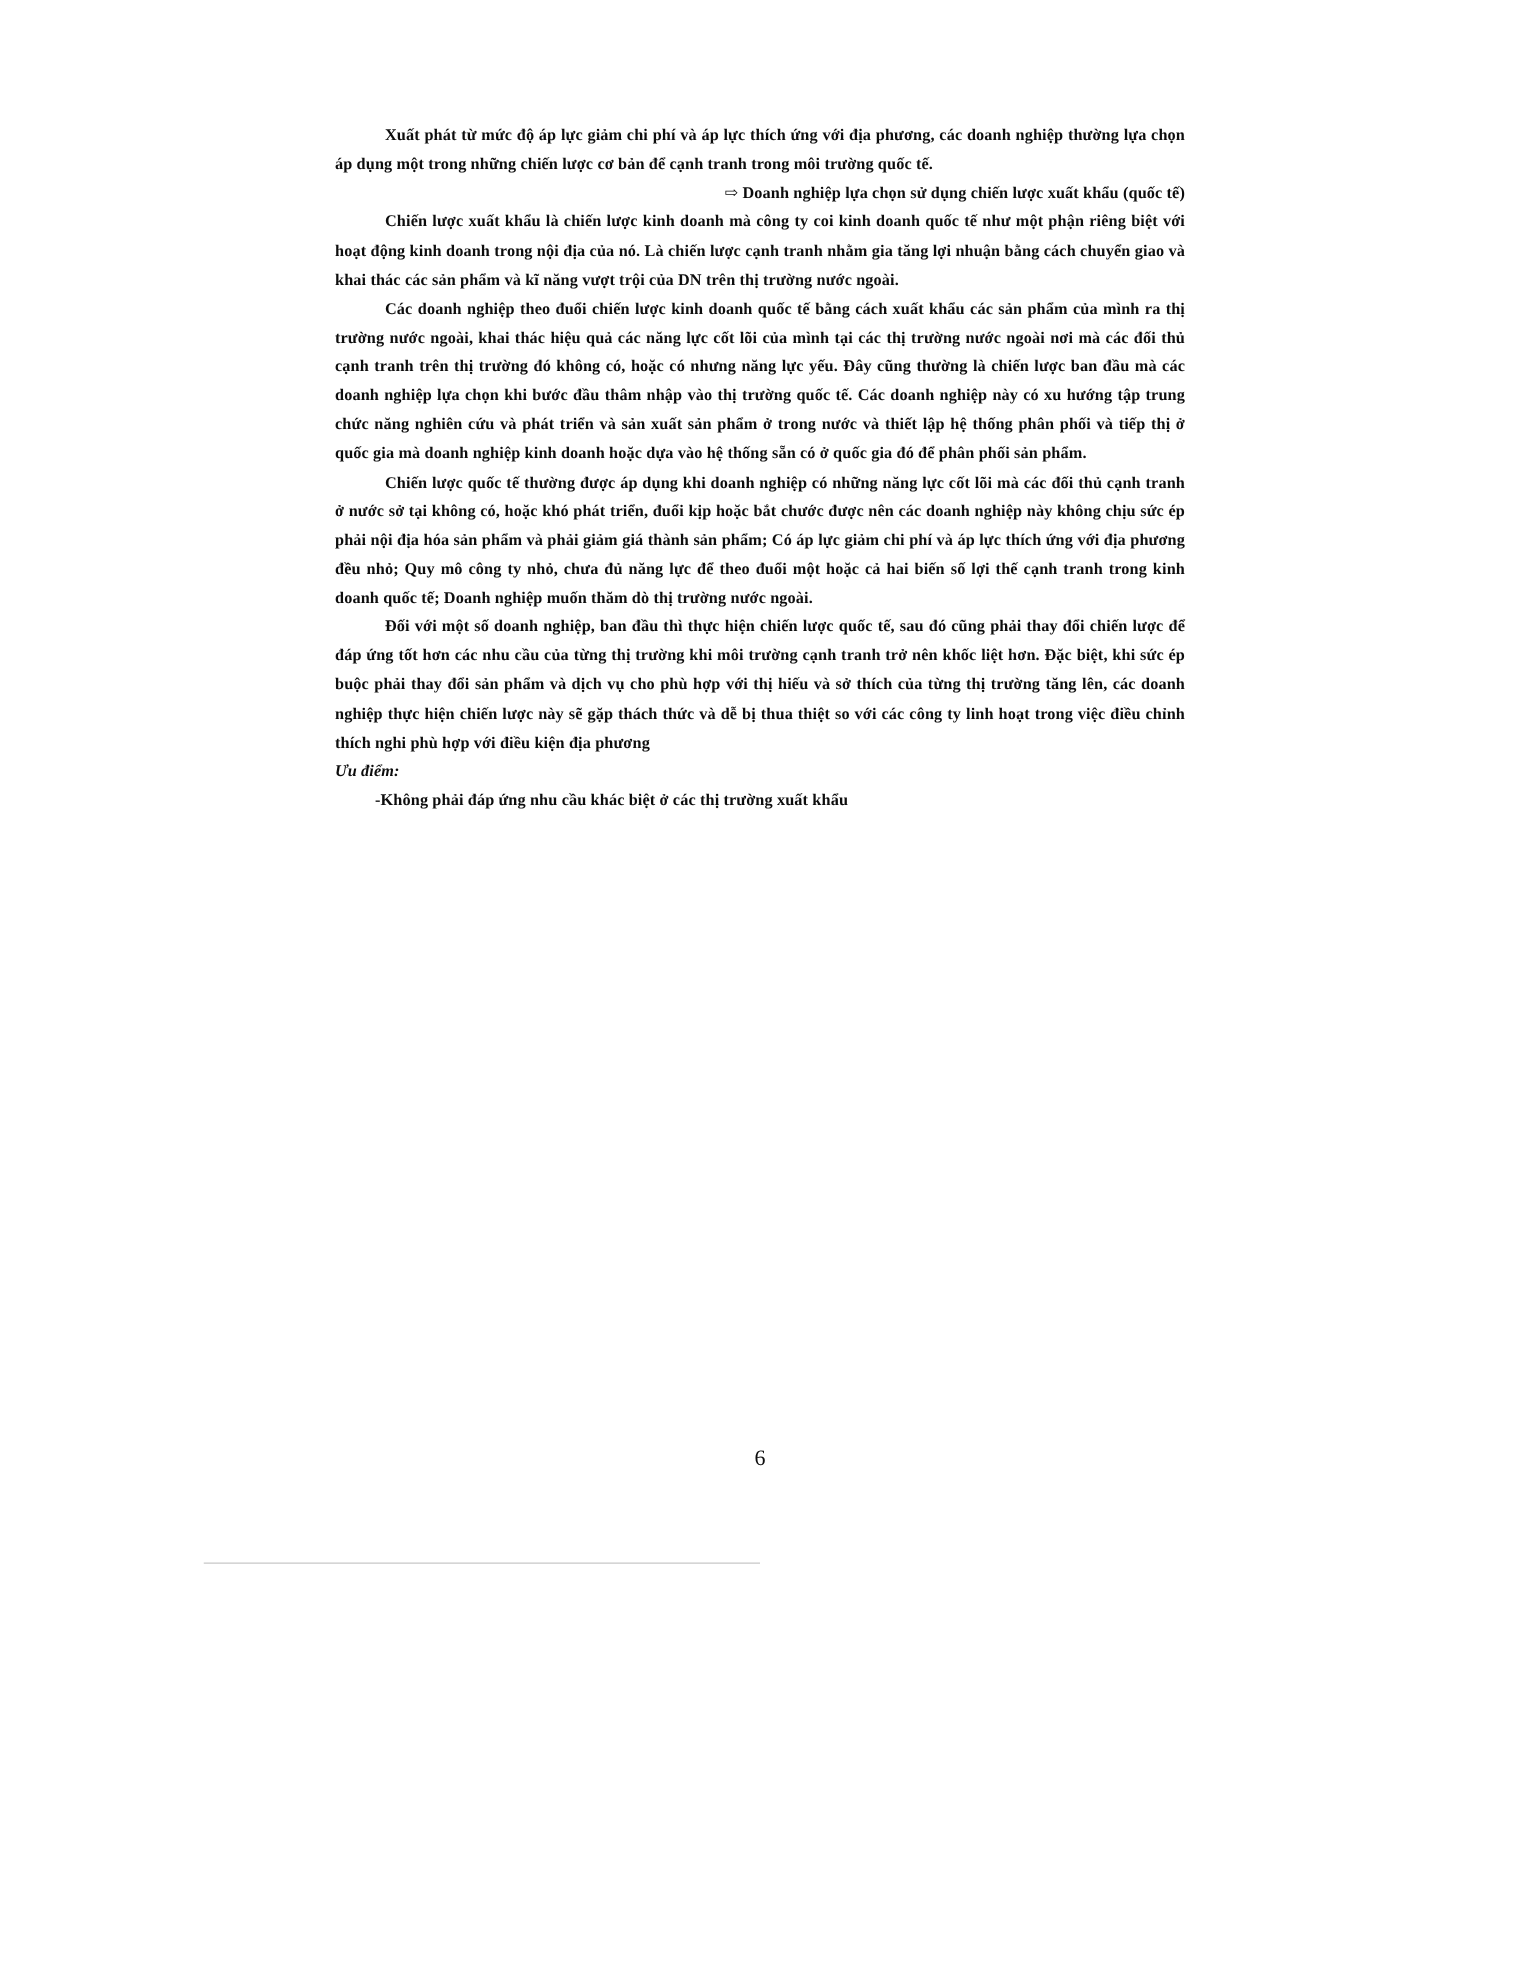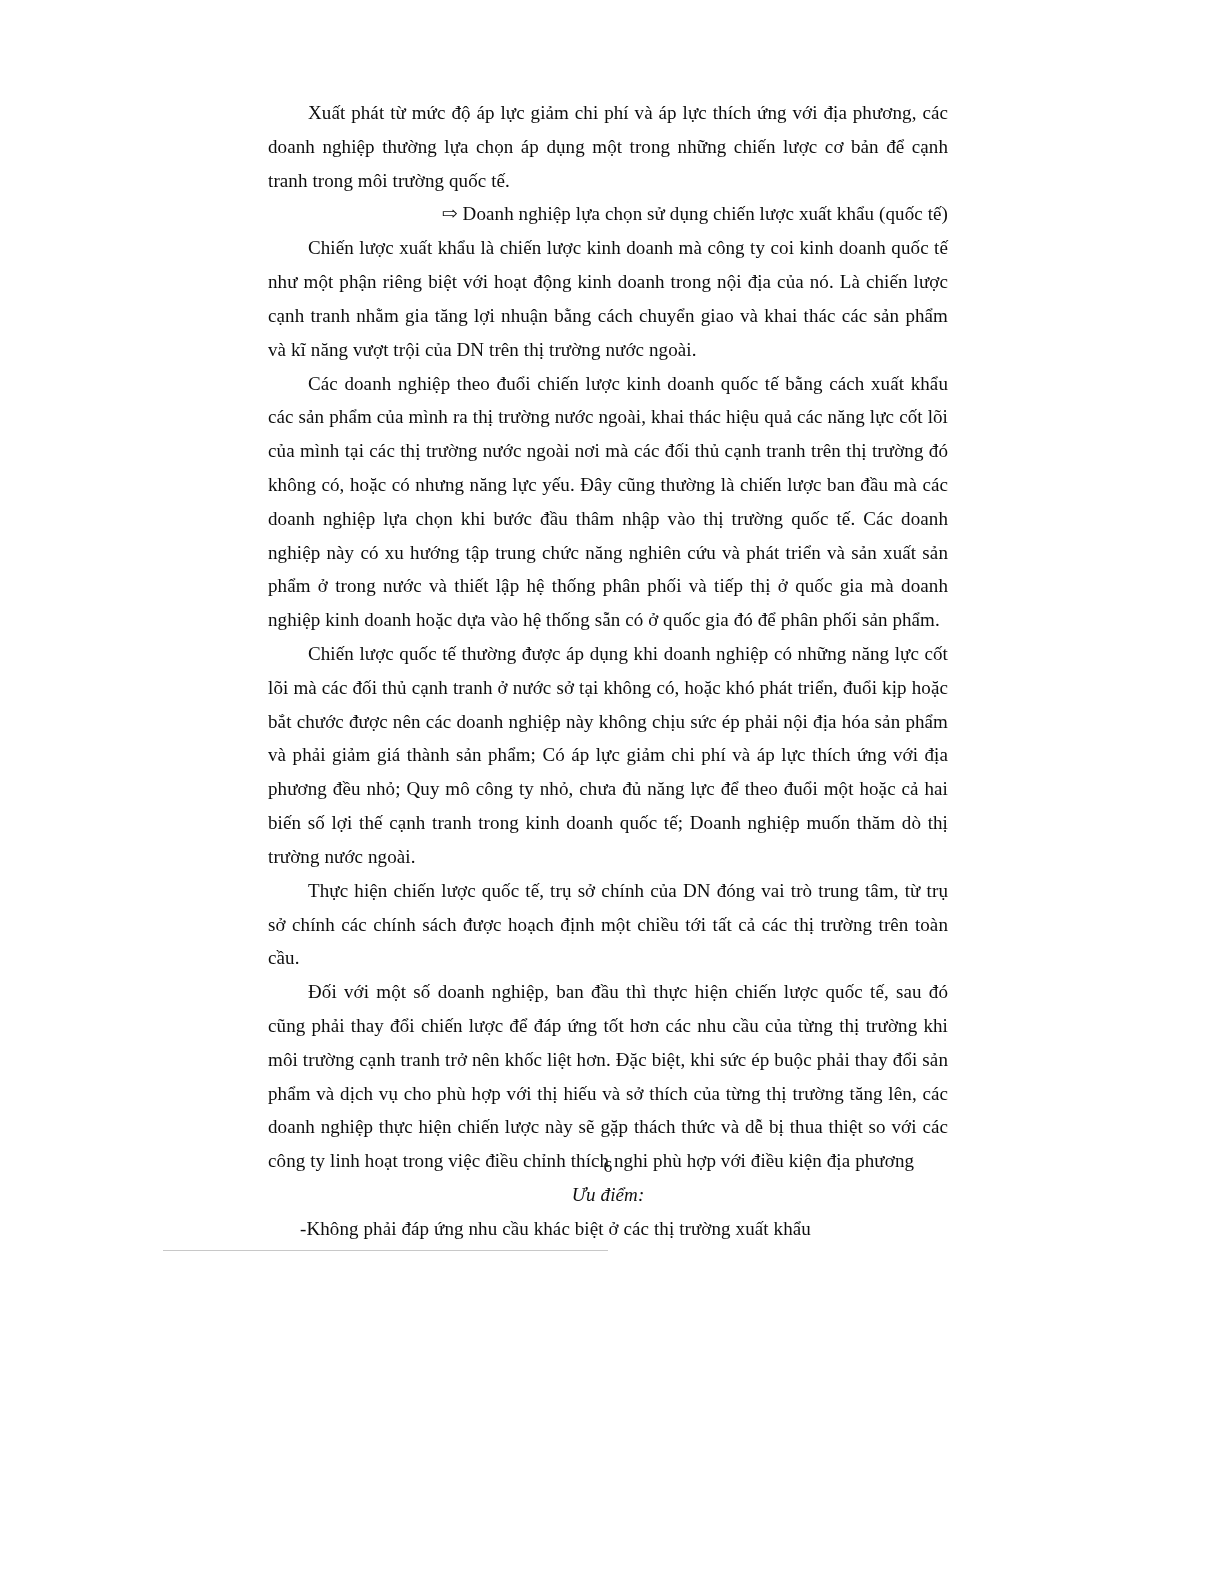--- a/index.html
+++ b/index.html
@@ -24,37 +24,38 @@
     background: #ffffff;
   }
   .content {
     position: absolute;
     left: 268px;
     top: 96px;
     width: 680px;
   }
   p {
     margin: 0;
-    font-size: 19px;
+    font-size: 13px;
     line-height: 1.78;
     text-align: justify;
     text-justify: inter-word;
     letter-spacing: 0.1px;
+    font-weight: bold;
   }
   p.indent {
     text-indent: 40px;
   }
   p.arrow {
     text-indent: 22px;
     text-align: right;
   }
   p.italic {
     font-style: italic;
     text-indent: 0;
-    text-align: center;
+    text-align: left;
   }
   p.bullet {
     text-indent: 0;
     margin-left: 32px;
     text-align: left;
   }
   .page-number {
     position: absolute;
     left: 0;
     top: 1055px;
@@ -75,20 +76,19 @@
 </head>
 <body>
 
 <div class="page">
   <div class="content">
     <p class="indent">Xuất phát từ mức độ áp lực giảm chi phí và áp lực thích ứng với địa phương, các doanh nghiệp thường lựa chọn áp dụng một trong những chiến lược cơ bản để cạnh tranh trong môi trường quốc tế.</p>
     <p class="arrow">⇨ Doanh nghiệp lựa chọn sử dụng chiến lược xuất khẩu (quốc tế)</p>
     <p class="indent">Chiến lược xuất khẩu là chiến lược kinh doanh mà công ty coi kinh doanh quốc tế như một phận riêng biệt với hoạt động kinh doanh trong nội địa của nó. Là chiến lược cạnh tranh nhằm gia tăng lợi nhuận bằng cách chuyển giao và khai thác các sản phẩm và kĩ năng vượt trội của DN trên thị trường nước ngoài.</p>
     <p class="indent">Các doanh nghiệp theo đuổi chiến lược kinh doanh quốc tế bằng cách xuất khẩu các sản phẩm của mình ra thị trường nước ngoài, khai thác hiệu quả các năng lực cốt lõi của mình tại các thị trường nước ngoài nơi mà các đối thủ cạnh tranh trên thị trường đó không có, hoặc có nhưng năng lực yếu. Đây cũng thường là chiến lược ban đầu mà các doanh nghiệp lựa chọn khi bước đầu thâm nhập vào thị trường quốc tế. Các doanh nghiệp này có xu hướng tập trung chức năng nghiên cứu và phát triển và sản xuất sản phẩm ở trong nước và thiết lập hệ thống phân phối và tiếp thị ở quốc gia mà doanh nghiệp kinh doanh hoặc dựa vào hệ thống sẵn có ở quốc gia đó để phân phối sản phẩm.</p>
     <p class="indent">Chiến lược quốc tế thường được áp dụng khi doanh nghiệp có những năng lực cốt lõi mà các đối thủ cạnh tranh ở nước sở tại không có, hoặc khó phát triển, đuổi kịp hoặc bắt chước được nên các doanh nghiệp này không chịu sức ép phải nội địa hóa sản phẩm và phải giảm giá thành sản phẩm; Có áp lực giảm chi phí và áp lực thích ứng với địa phương đều nhỏ; Quy mô công ty nhỏ, chưa đủ năng lực để theo đuổi một hoặc cả hai biến số lợi thế cạnh tranh trong kinh doanh quốc tế; Doanh nghiệp muốn thăm dò thị trường nước ngoài.</p>
-    <p class="indent">Thực hiện chiến lược quốc tế, trụ sở chính của DN đóng vai trò trung tâm, từ trụ sở chính các chính sách được hoạch định một chiều tới tất cả các thị trường trên toàn cầu.</p>
     <p class="indent">Đối với một số doanh nghiệp, ban đầu thì thực hiện chiến lược quốc tế, sau đó cũng phải thay đổi chiến lược để đáp ứng tốt hơn các nhu cầu của từng thị trường khi môi trường cạnh tranh trở nên khốc liệt hơn. Đặc biệt, khi sức ép buộc phải thay đổi sản phẩm và dịch vụ cho phù hợp với thị hiếu và sở thích của từng thị trường tăng lên, các doanh nghiệp thực hiện chiến lược này sẽ gặp thách thức và dễ bị thua thiệt so với các công ty linh hoạt trong việc điều chỉnh thích nghi phù hợp với điều kiện địa phương</p>
     <p class="italic">Ưu điểm:</p>
     <p class="bullet">-Không phải đáp ứng nhu cầu khác biệt ở các thị trường xuất khẩu</p>
     <div class="page-number">6</div>
   </div>
   <div class="footer-rule"></div>
 </div>
 
 </body></html>

